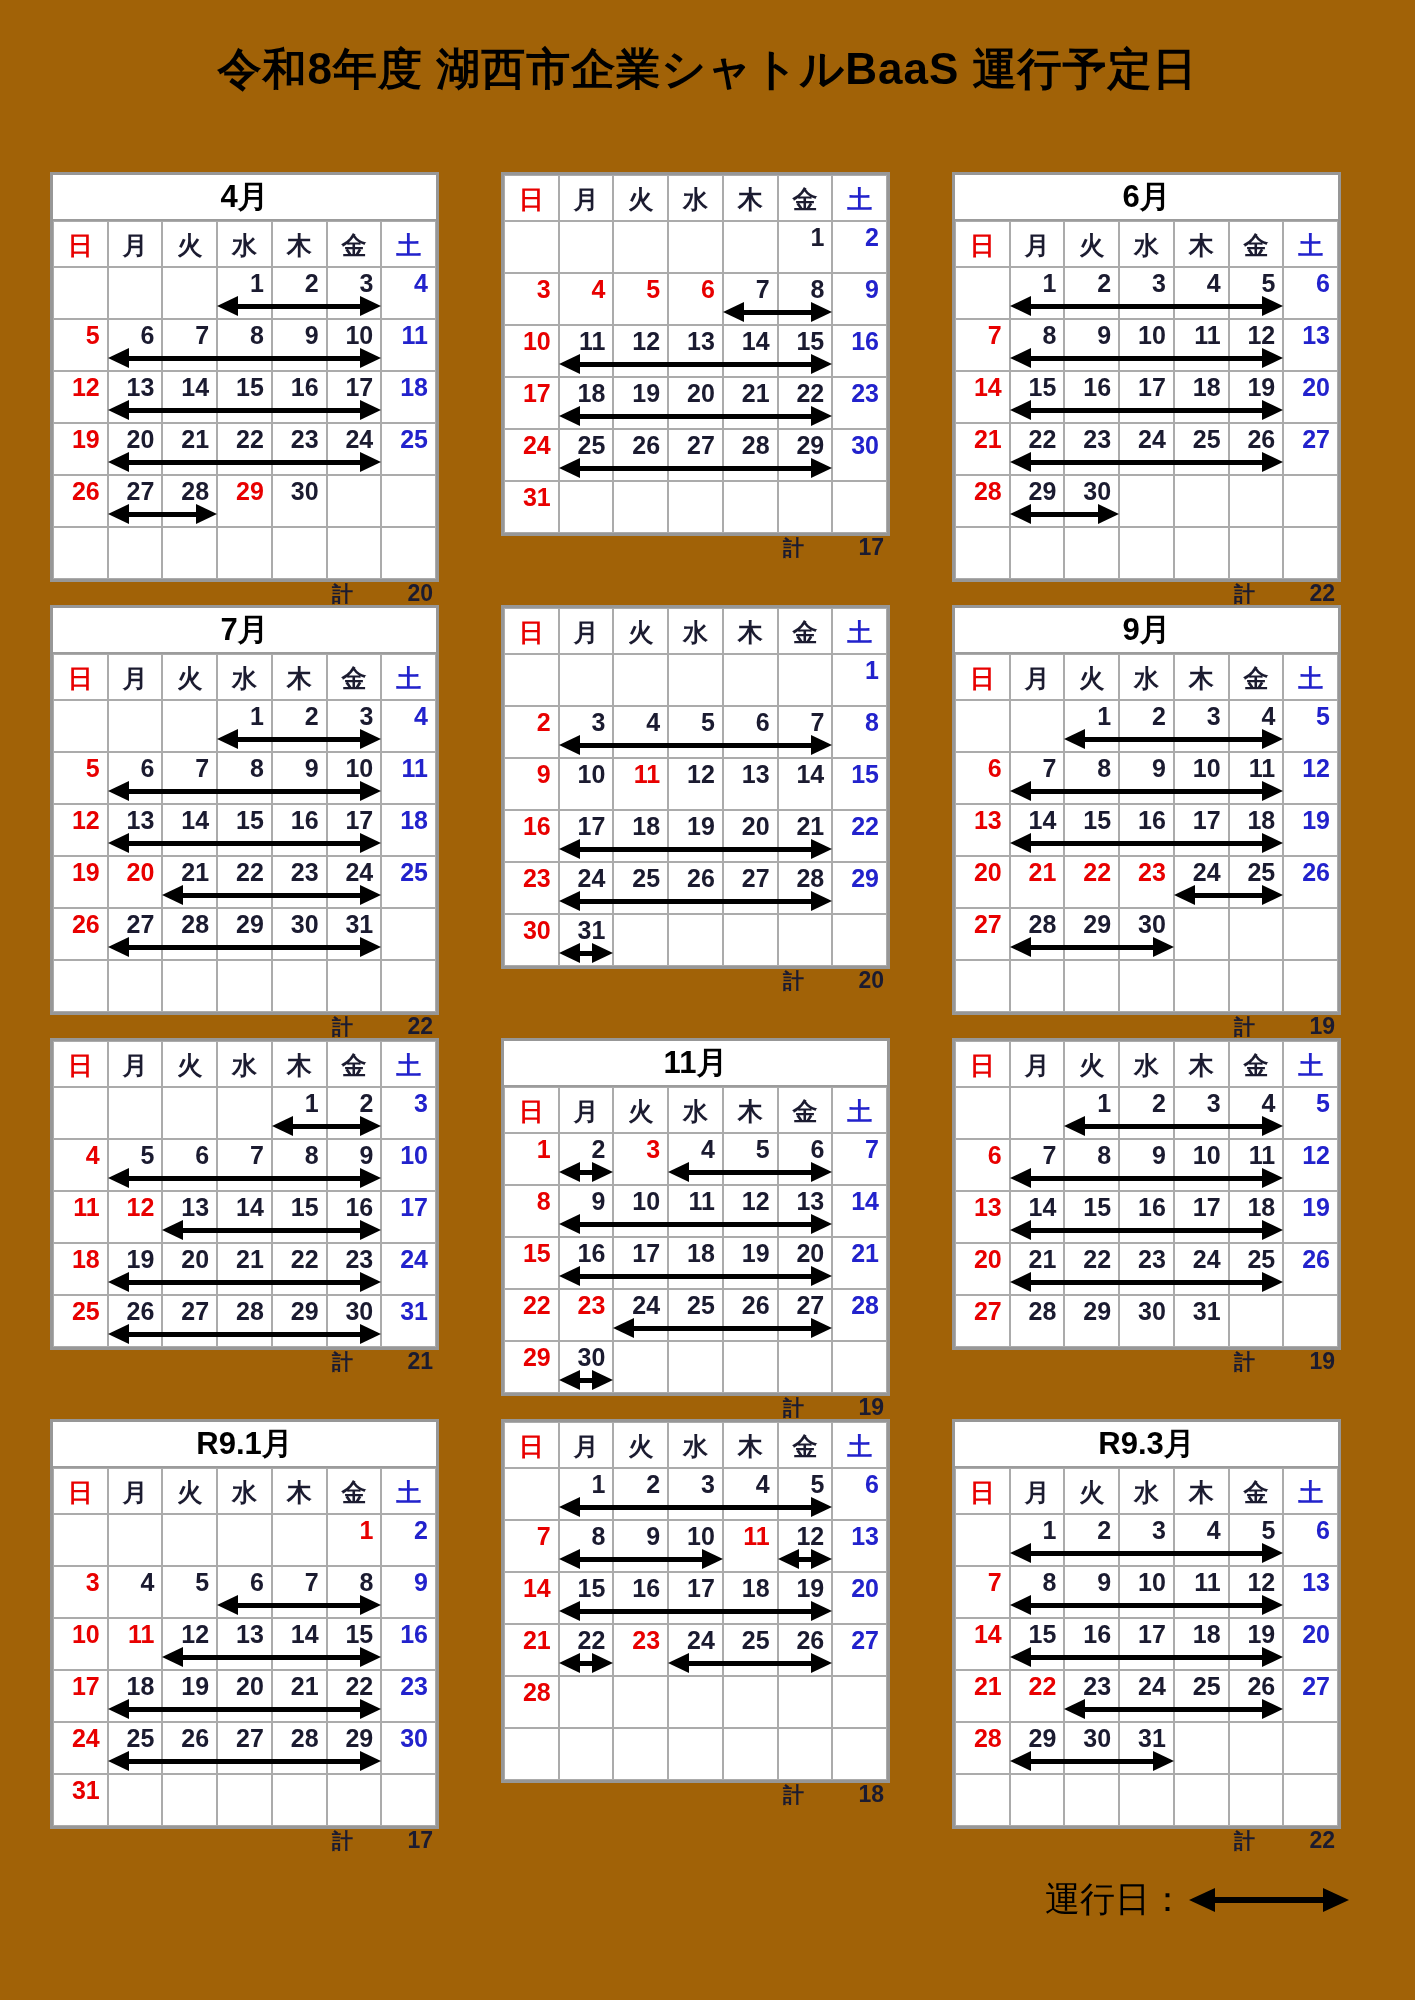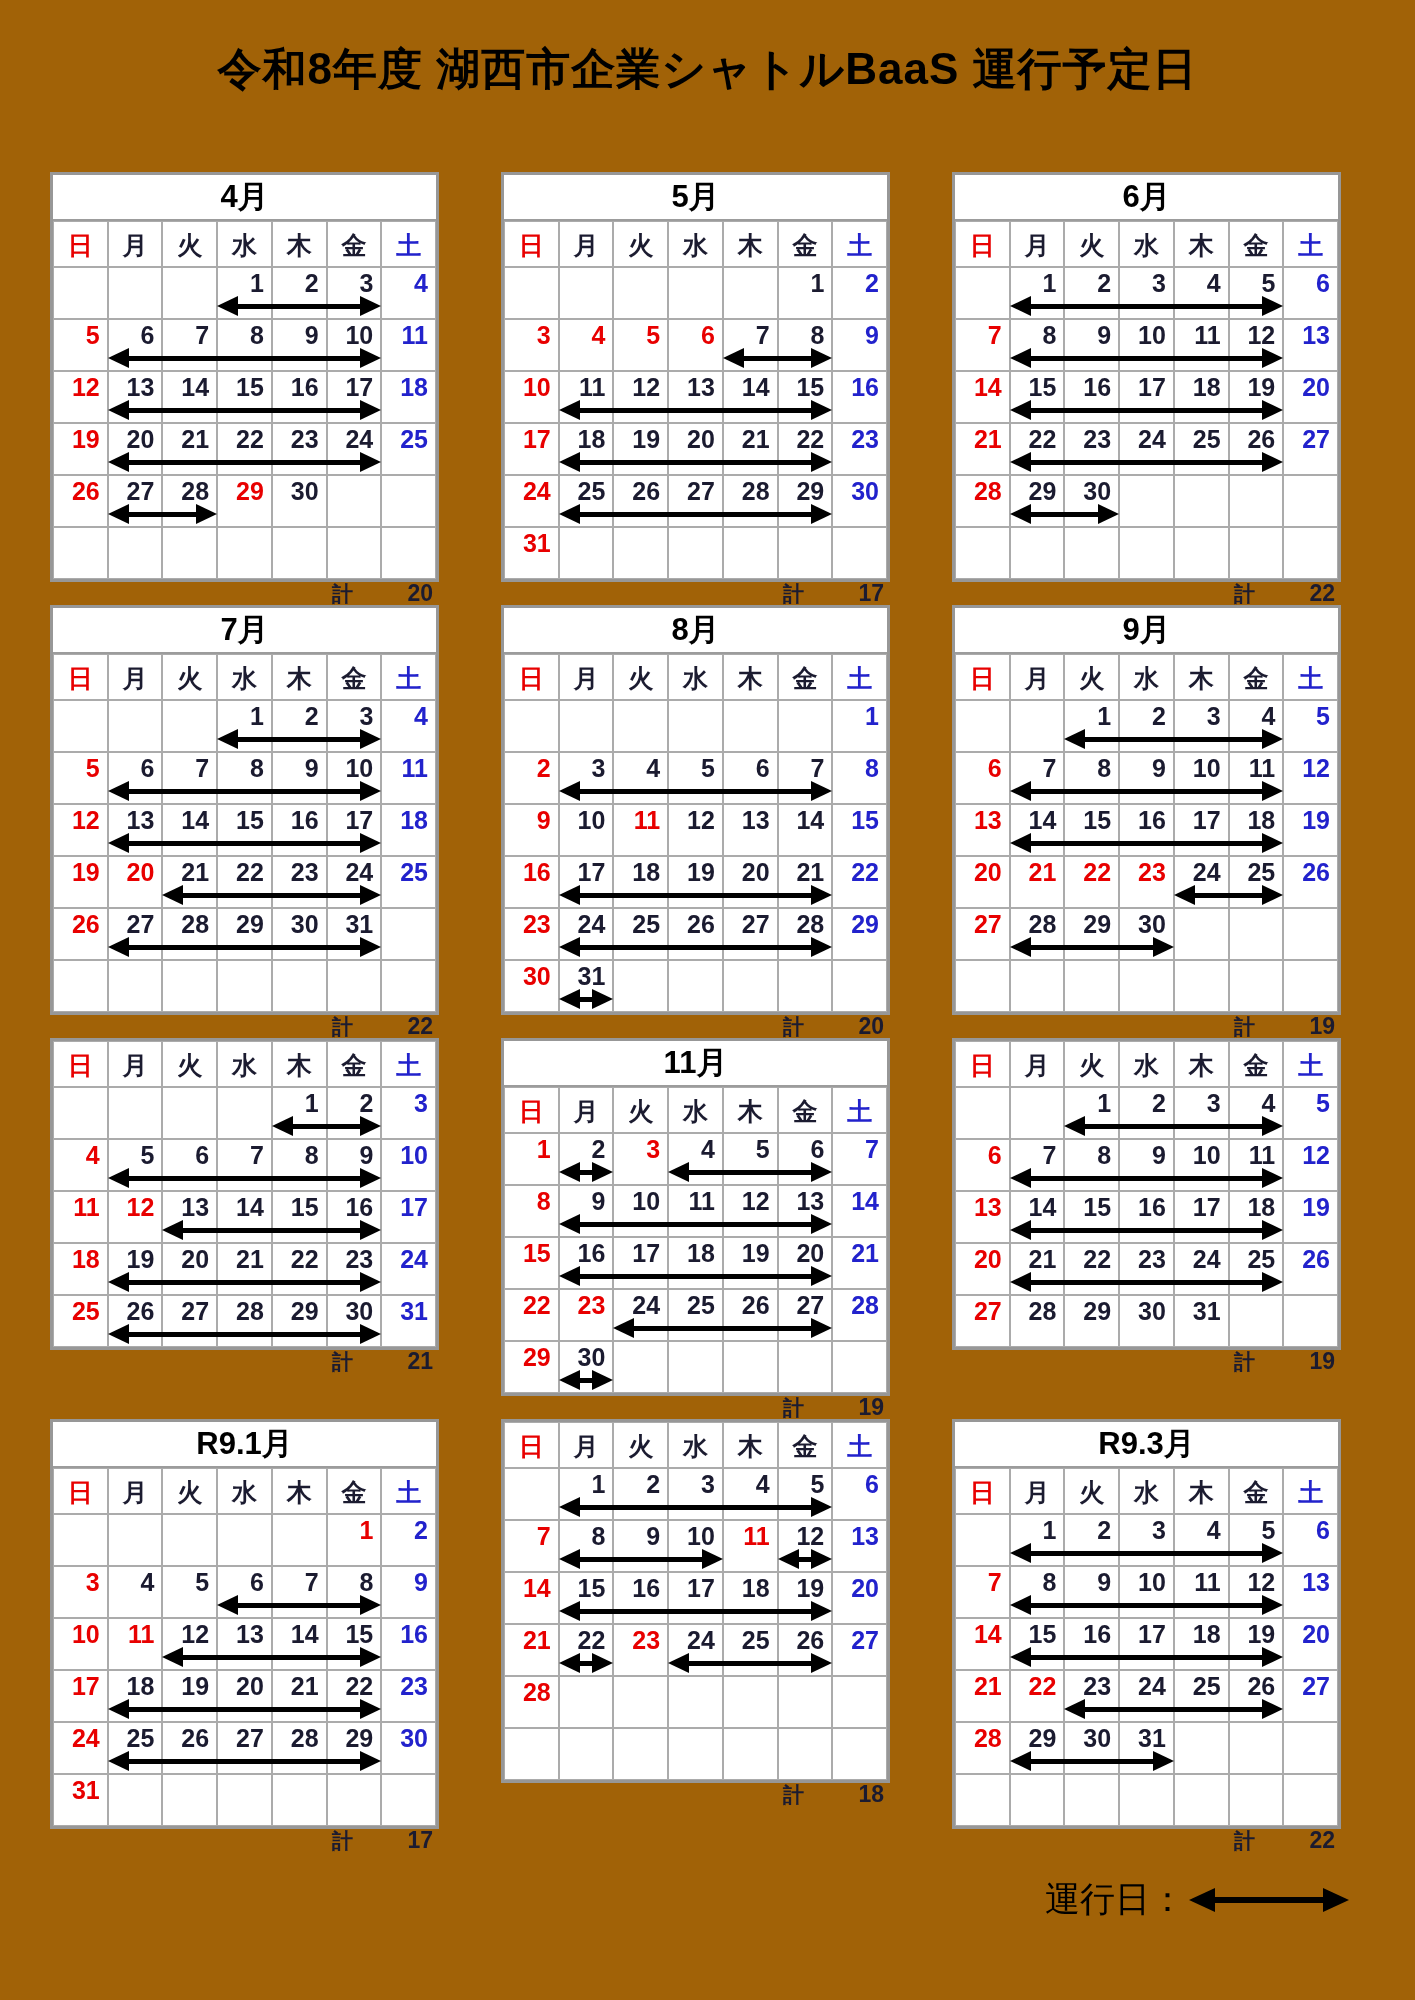--- a/index.html
+++ b/index.html
@@ -141,21 +141,20 @@
             </div>
           </div>
     </div>
     <div class="total-row">
       <span class="total-label">計</span>
       <span class="total-value">20</span>
     </div>
   </div>
       <div class="month-block">
     <div class="month-box">
-      <div class="mtitle">5月</div>
       <div class="whead">
             <div class="hcell sun">日</div>
             <div class="hcell ">月</div>
             <div class="hcell ">火</div>
             <div class="hcell ">水</div>
             <div class="hcell ">木</div>
             <div class="hcell ">金</div>
             <div class="hcell sat">土</div>
           </div>
       <div class="weeks">
@@ -433,21 +432,20 @@
             </div>
           </div>
     </div>
     <div class="total-row">
       <span class="total-label">計</span>
       <span class="total-value">22</span>
     </div>
   </div>
       <div class="month-block">
     <div class="month-box">
-      <div class="mtitle">8月</div>
       <div class="whead">
             <div class="hcell sun">日</div>
             <div class="hcell ">月</div>
             <div class="hcell ">火</div>
             <div class="hcell ">水</div>
             <div class="hcell ">木</div>
             <div class="hcell ">金</div>
             <div class="hcell sat">土</div>
           </div>
       <div class="weeks">

